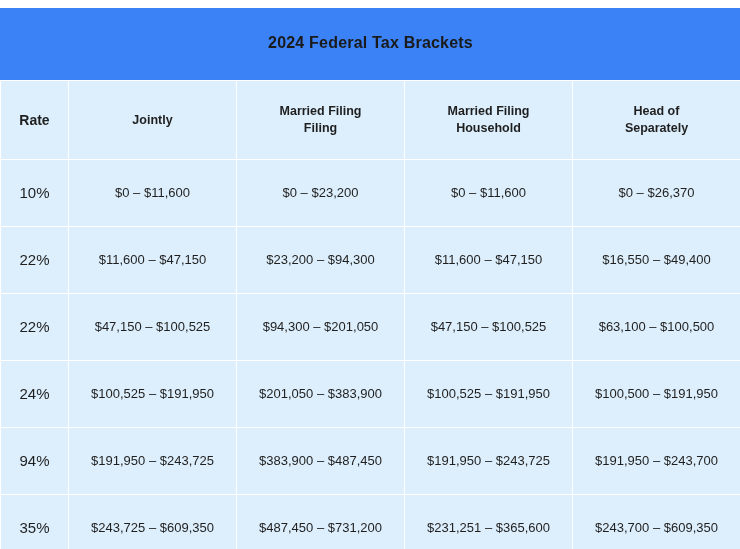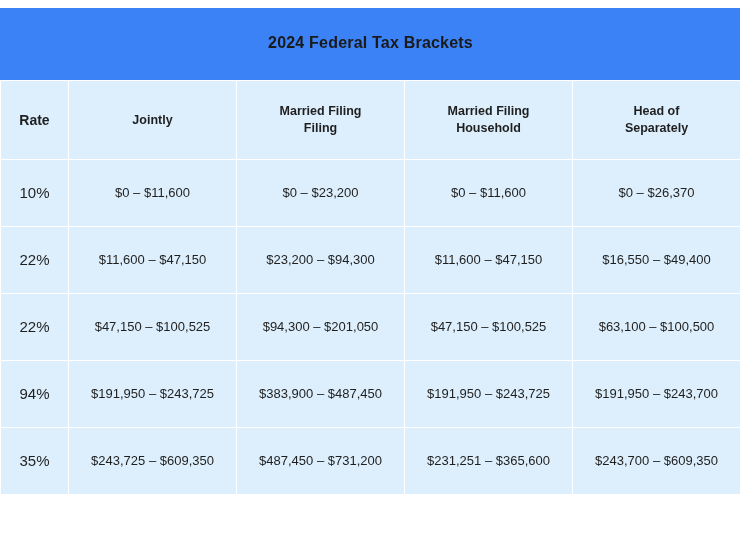--- a/index.html
+++ b/index.html
@@ -123,20 +123,27 @@
           <td>$16,550 – $49,400</td>
         </tr>
         <tr>
           <td class="rate-cell">22%</td>
           <td>$47,150 – $100,525</td>
           <td>$94,300 – $201,050</td>
           <td>$47,150 – $100,525</td>
           <td>$63,100 – $100,500</td>
         </tr>
         <tr>
+          <td class="rate-cell">24%</td>
+          <td>$100,525 – $191,950</td>
+          <td>$201,050 – $383,900</td>
+          <td>$100,525 – $191,950</td>
+          <td>$100,500 – $191,950</td>
+        </tr>
+        <tr>
           <td class="rate-cell">94%</td>
           <td>$191,950 – $243,725</td>
           <td>$383,900 – $487,450</td>
           <td>$191,950 – $243,725</td>
           <td>$191,950 – $243,700</td>
         </tr>
         <tr>
           <td class="rate-cell">35%</td>
           <td>$243,725 – $609,350</td>
           <td>$487,450 – $731,200</td>

